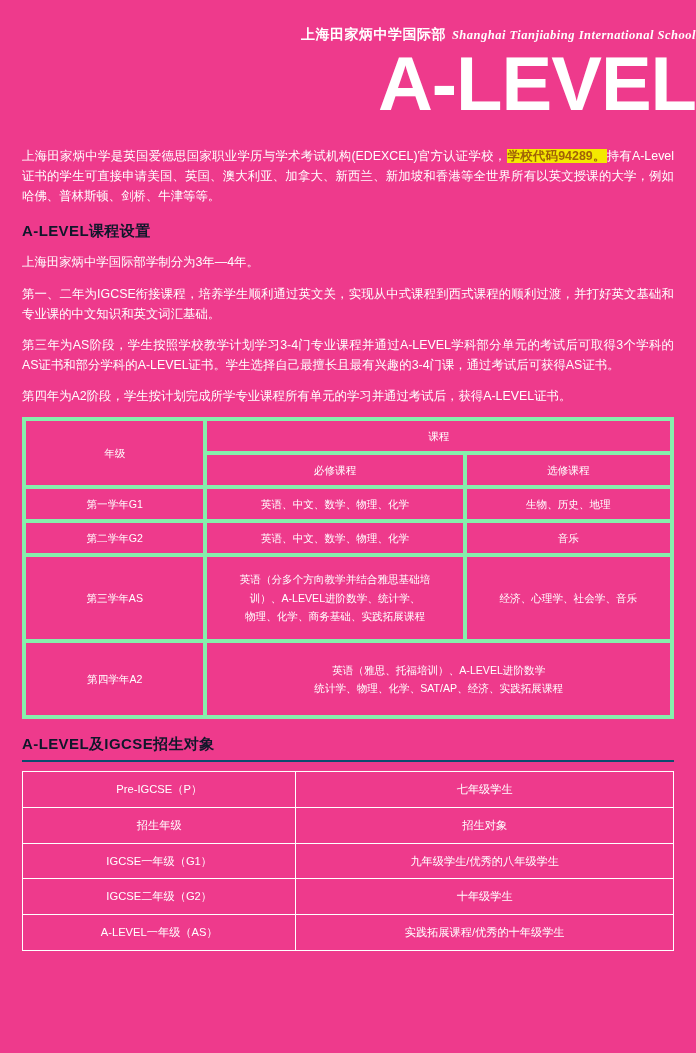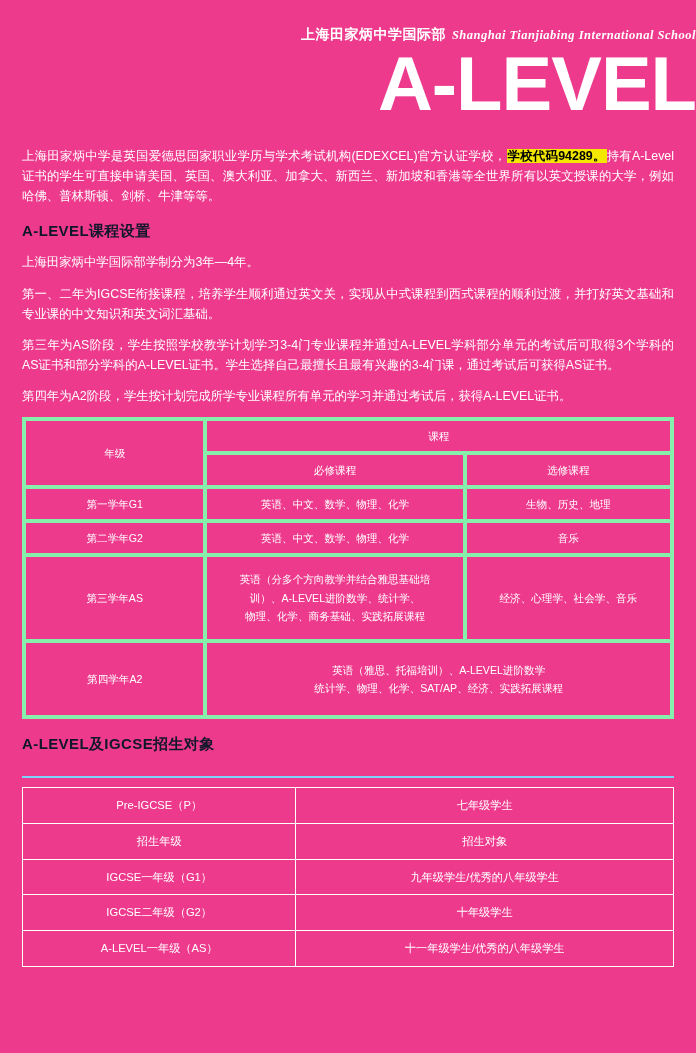--- a/index.html
+++ b/index.html
@@ -65,34 +65,34 @@
     margin-top: 26px;
   }
   p.para {
     font-size: 12.4px;
     line-height: 1.62;
     margin: 0 0 11px 0;
     text-align: justify;
   }
   .hl {
     background: #f4e800;
-    color: #000000;
+    color: #a16207;
     font-weight: bold;
     padding: 0 1px;
   }
   h2.section-title {
     color: #0f172a;
     font-size: 15px;
     font-weight: bold;
     margin: 16px 0 11px 0;
     letter-spacing: 0.4px;
   }
   h2.section-title.ul {
-    border-bottom: 2px solid #7dd3fc;
-    padding-bottom: 22px;
+    border-bottom: 2px solid #0c4a6e;
+    padding-bottom: 6px;
     margin-bottom: 0;
   }
 
   
   table.grid {
     width: 100%;
     border-collapse: collapse;
     font-size: 10.6px;
     margin-top: 0;
   }
@@ -208,19 +208,19 @@
         <tr>
           <td>IGCSE一年级（G1）</td>
           <td>九年级学生/优秀的八年级学生</td>
         </tr>
         <tr>
           <td>IGCSE二年级（G2）</td>
           <td>十年级学生</td>
         </tr>
         <tr class="last-row">
           <td>A-LEVEL一年级（AS）</td>
-          <td>十一年级学生/优秀的八年级学生</td>
+          <td>实践拓展课程/优秀的十年级学生</td>
         </tr>
       </tbody>
     </table>
 
   </div>
 </div>
 
 </body></html>

